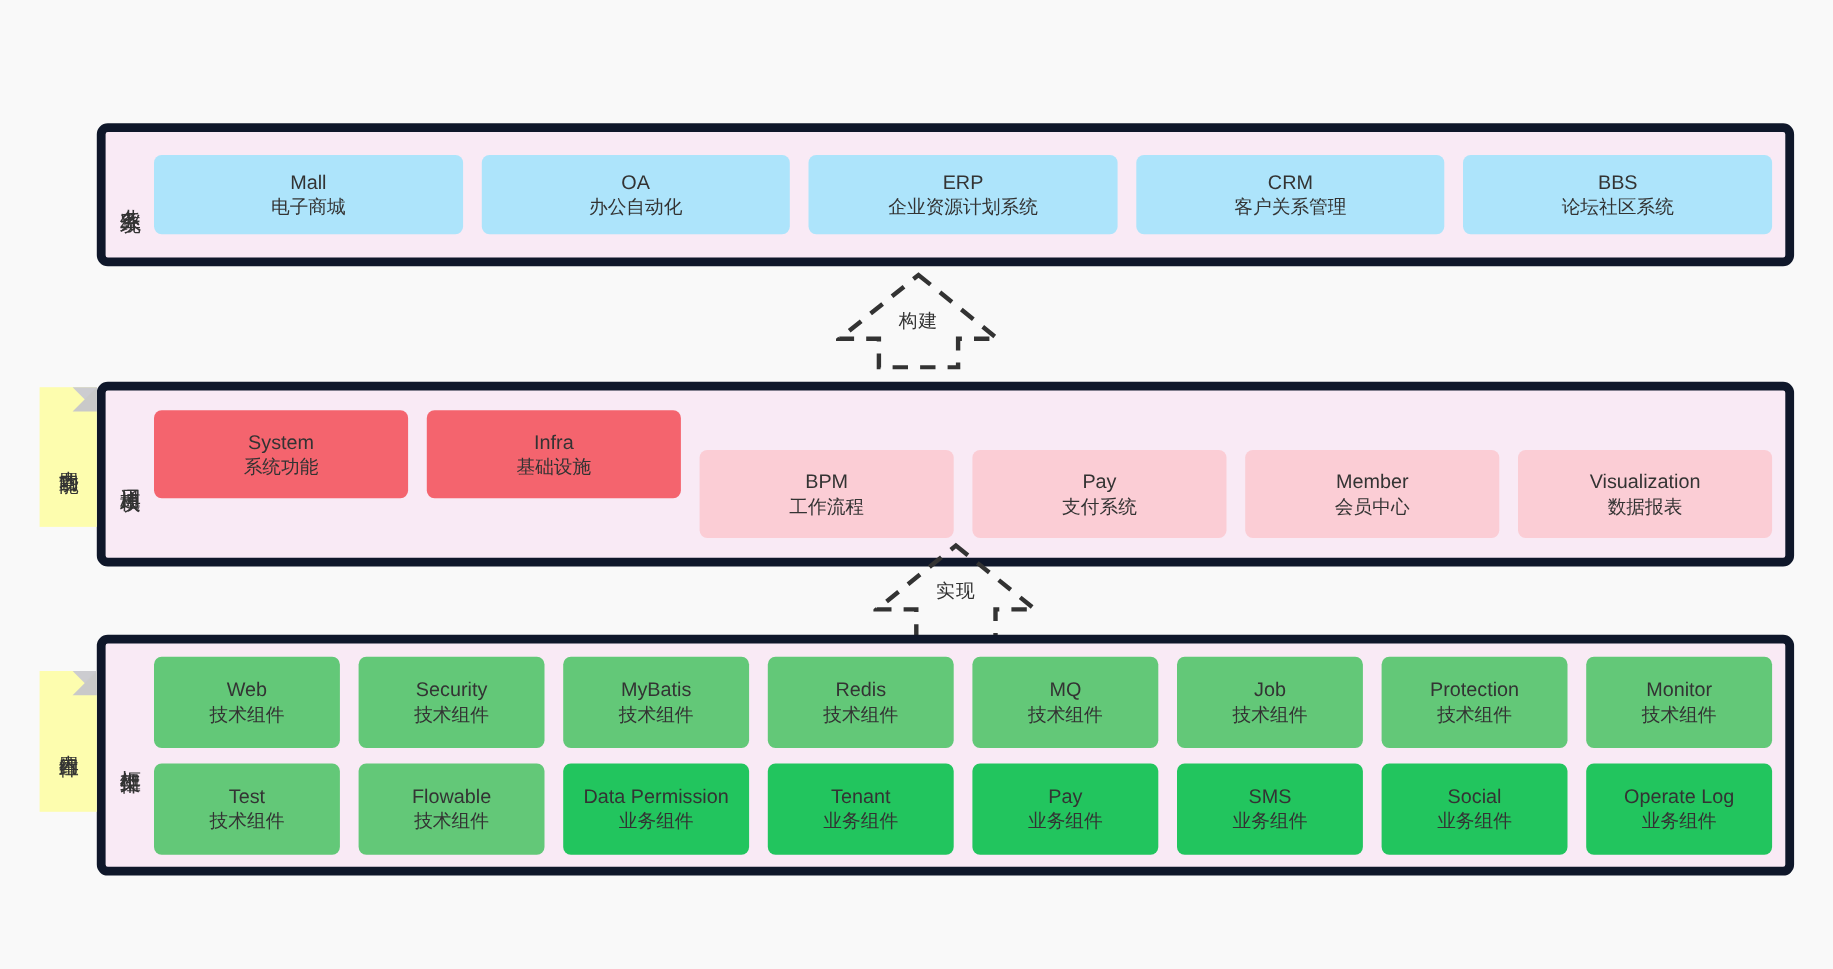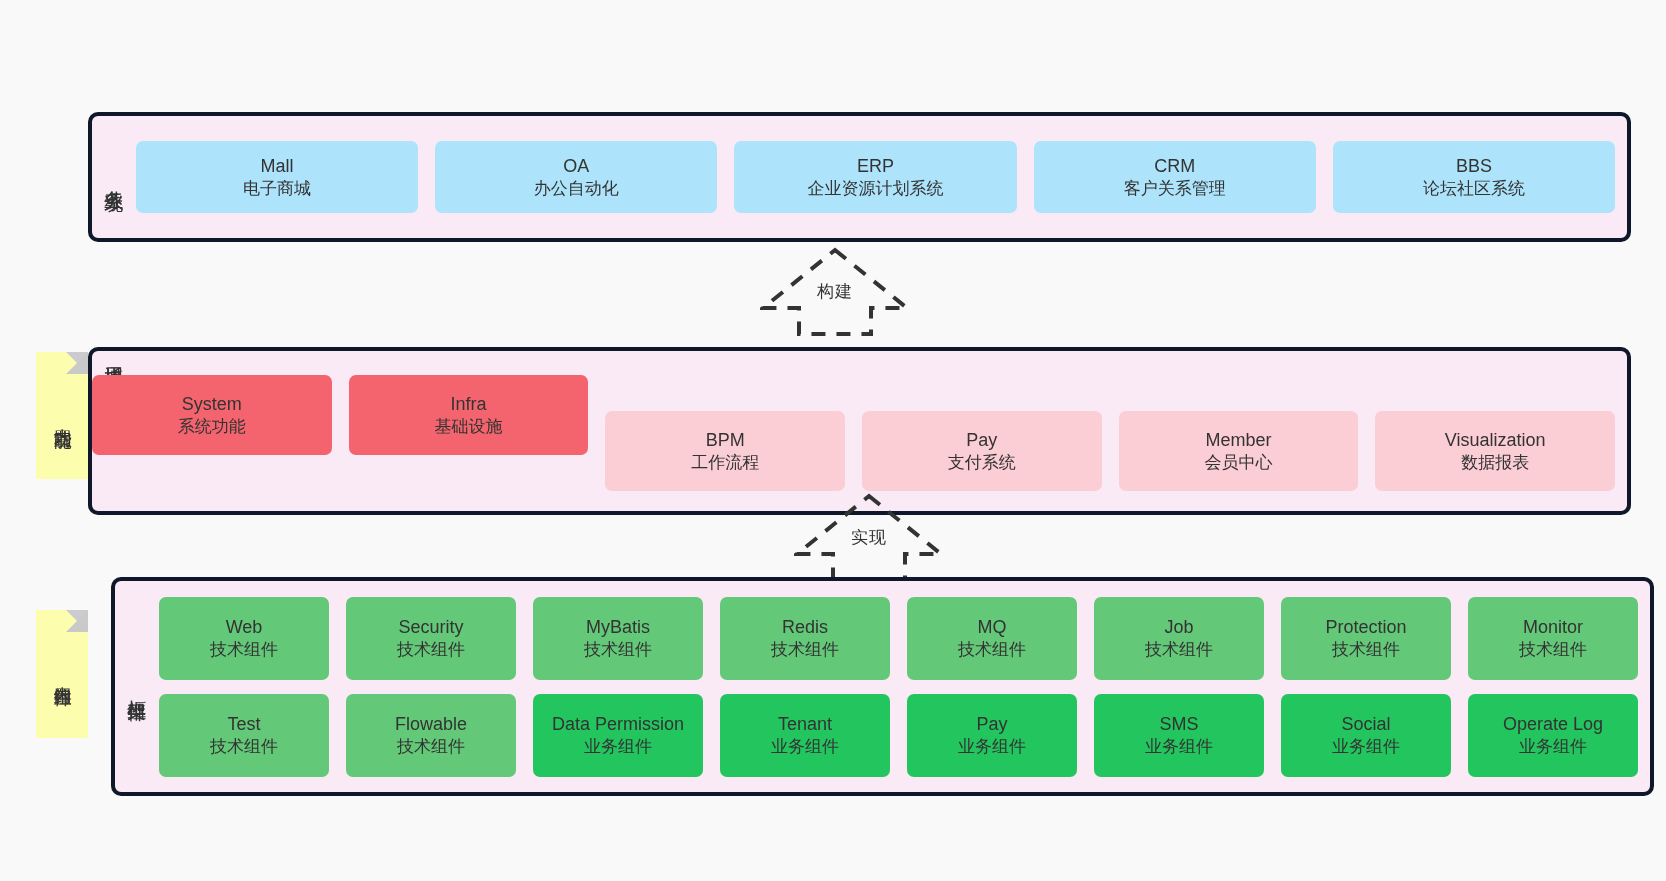--- a/index.html
+++ b/index.html
@@ -11,21 +11,21 @@
     color:#333333;
     overflow:hidden;
     position:relative;
   }
   .canvas{position:relative;width:1666px;height:881px;}
 
   
   .layer{
     position:absolute;
     background:#f9eaf5;
-    border:4px solid #0f172a;
+    border:8px solid #0f172a;
     border-radius:10px;
     box-sizing:border-box;
     display:flex;
     align-items:stretch;
   }
   .layer-title{
     flex:0 0 auto;
     width:44px;
     display:flex;
     align-items:center;
@@ -72,24 +72,24 @@
   .c-blue{background:#ade4fb;}
   .c-red{background:#f4646e;}
   .c-pink{background:#fbcdd5;margin-top:36px;}
   .c-green{background:#63c878;}
   .c-lgreen{background:#22c55e;}
 
   
   #layer-business{left:88px;top:112px;width:1543px;height:130px;}
   #layer-business .cell{height:72px;}
 
-  #layer-common{left:88px;top:347px;width:1543px;height:168px;flex-direction:column;}
+  #layer-common{left:88px;top:347px;width:1543px;height:168px;}
   #layer-common .cell{height:80px;}
 
-  #layer-framework{left:88px;top:577px;width:1543px;height:219px;margin-left:23px;}
+  #layer-framework{left:88px;top:577px;width:1543px;height:219px;}
   #layer-framework .cell{height:83px;}
 
   
   .sticky{
     position:absolute;
     width:52px;
     background:#fdfdae;
     box-shadow:0 0 0 0 transparent;
     display:flex;
     align-items:center;

